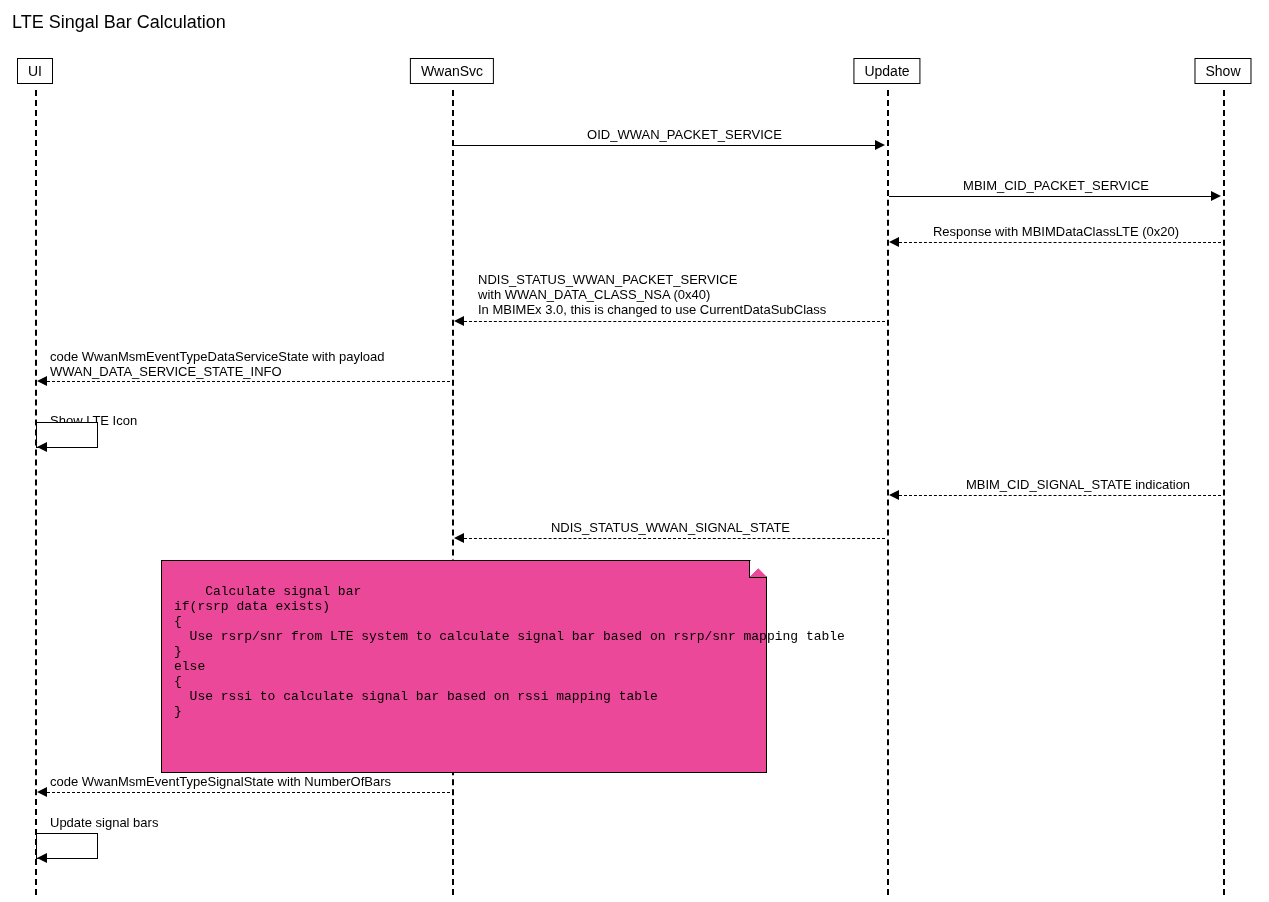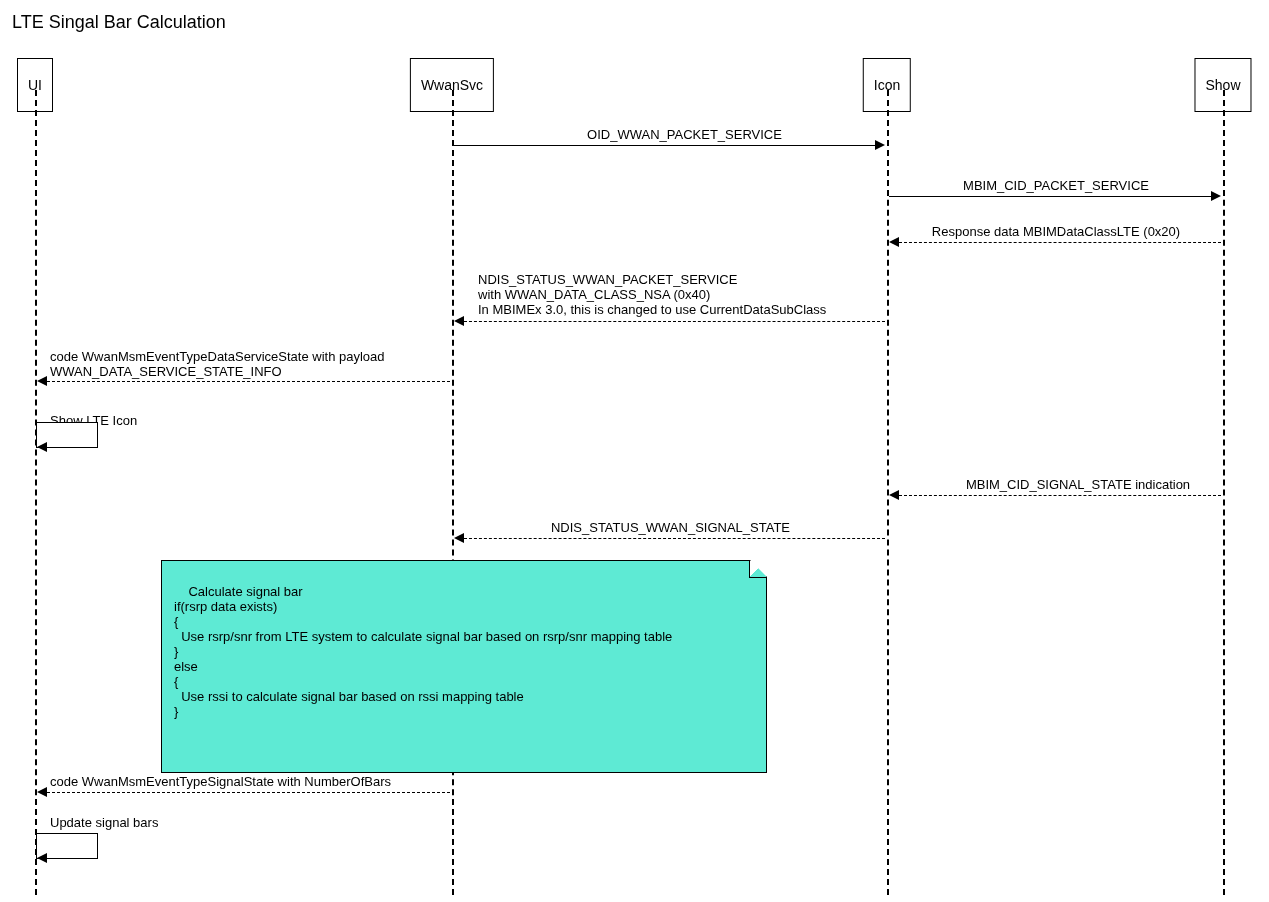--- a/index.html
+++ b/index.html
@@ -18,21 +18,21 @@
     position: absolute;
     top: 12px;
     left: 12px;
     width: 100%;
     font-size: 18px;
   }
   .actor-box {
     position: absolute;
     top: 58px;
     border: 1px solid #000;
-    padding: 18px 10px;
+    padding: 4px 10px;
     font-size: 14px;
     background: #fff;
     text-align: center;
     transform: translateX(-50%);
   }
   .lifeline {
     position: absolute;
     top: 90px;
     width: 0;
     height: 805px;
@@ -70,24 +70,25 @@
   }
   .selfcall-wrap { position: absolute; }
   .selfcall-label {
     position: absolute;
     font-size: 13px;
     white-space: nowrap;
   }
   .note-box {
     position: absolute;
     border: 1px solid #000;
-    background: #5eead4;
+    background: #ec4899;
     font-size: 13px;
     padding: 8px 12px;
     white-space: pre;
+    font-family: Liberation Mono, monospace;
   }
   .note-corner {
     position: absolute;
     top: 0; right: 0;
     width: 16px; height: 16px;
     background:
       linear-gradient(135deg, #fff 0 50%, transparent 50% 100%);
     border-left: 1px solid #000;
     border-bottom: 1px solid #000;
   }
@@ -101,21 +102,21 @@
 </style>
 </head>
 <body>
 
 <div class="canvas">
 
   <div class="title">LTE Singal Bar Calculation</div>
 
   <div class="actor-box" style="left:35px">UI</div>
   <div class="actor-box" style="left:452px">WwanSvc</div>
-  <div class="actor-box" style="left:887px">Icon</div>
+  <div class="actor-box" style="left:887px">Update</div>
   <div class="actor-box" style="left:1223px">Show</div>
 
   <div class="lifeline" style="left:35px"></div>
   <div class="lifeline" style="left:452px"></div>
   <div class="lifeline" style="left:887px"></div>
   <div class="lifeline" style="left:1223px"></div>
 
   <div class="arrow-wrap">
     <div class="arrow-line arrow-solid" style="left:454px; top:145px; width:421px;"></div>
     <div class="arrow-head head-right" style="left:875px; top:140px;"></div>
@@ -124,21 +125,21 @@
 
   <div class="arrow-wrap">
     <div class="arrow-line arrow-solid" style="left:889px; top:196px; width:322px;"></div>
     <div class="arrow-head head-right" style="left:1211px; top:191px;"></div>
     <div class="arrow-label" style="left:889px; top:178px; width:334px;">MBIM_CID_PACKET_SERVICE</div>
   </div>
 
   <div class="arrow-wrap">
     <div class="arrow-line arrow-dashed" style="left:899px; top:242px; width:322px;"></div>
     <div class="arrow-head head-left" style="left:889px; top:237px;"></div>
-    <div class="arrow-label" style="left:889px; top:224px; width:334px;">Response data MBIMDataClassLTE (0x20)</div>
+    <div class="arrow-label" style="left:889px; top:224px; width:334px;">Response with MBIMDataClassLTE (0x20)</div>
   </div>
 
   <div class="arrow-wrap">
     <div class="arrow-line arrow-dashed" style="left:464px; top:321px; width:421px;"></div>
     <div class="arrow-head head-left" style="left:454px; top:316px;"></div>
     <div class="arrow-label" style="left:470px; top:272px; text-align:left;margin-left:8px;">NDIS_STATUS_WWAN_PACKET_SERVICE
 with WWAN_DATA_CLASS_NSA (0x40)
 In MBIMEx 3.0, this is changed to use CurrentDataSubClass</div>
   </div>
 

